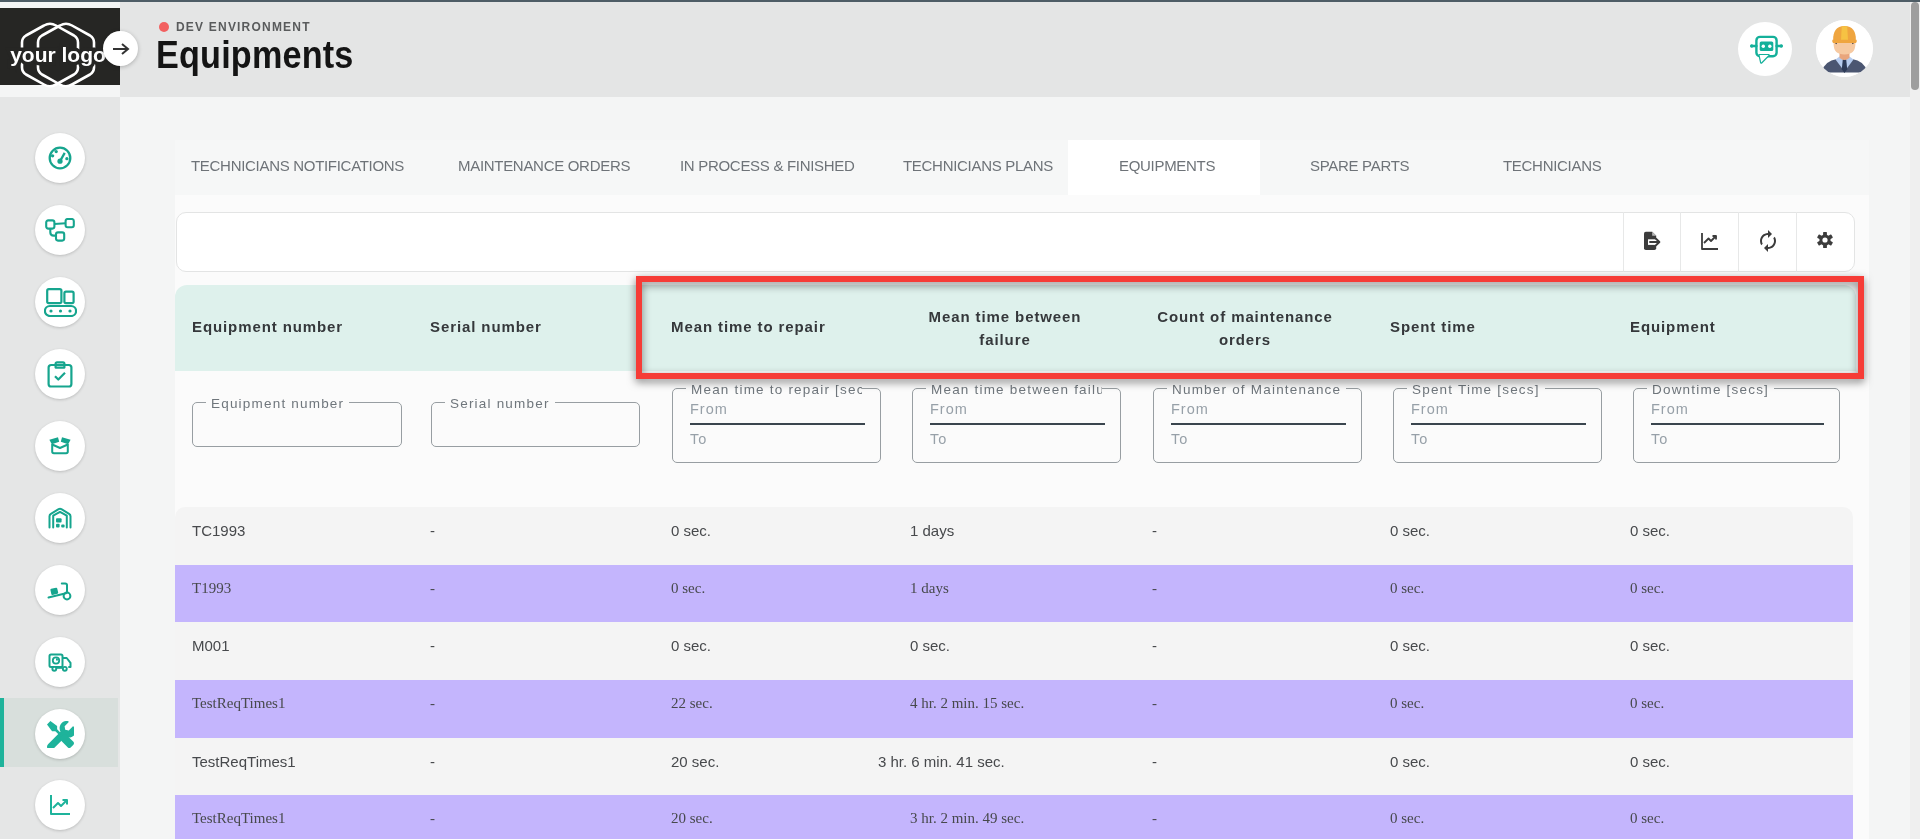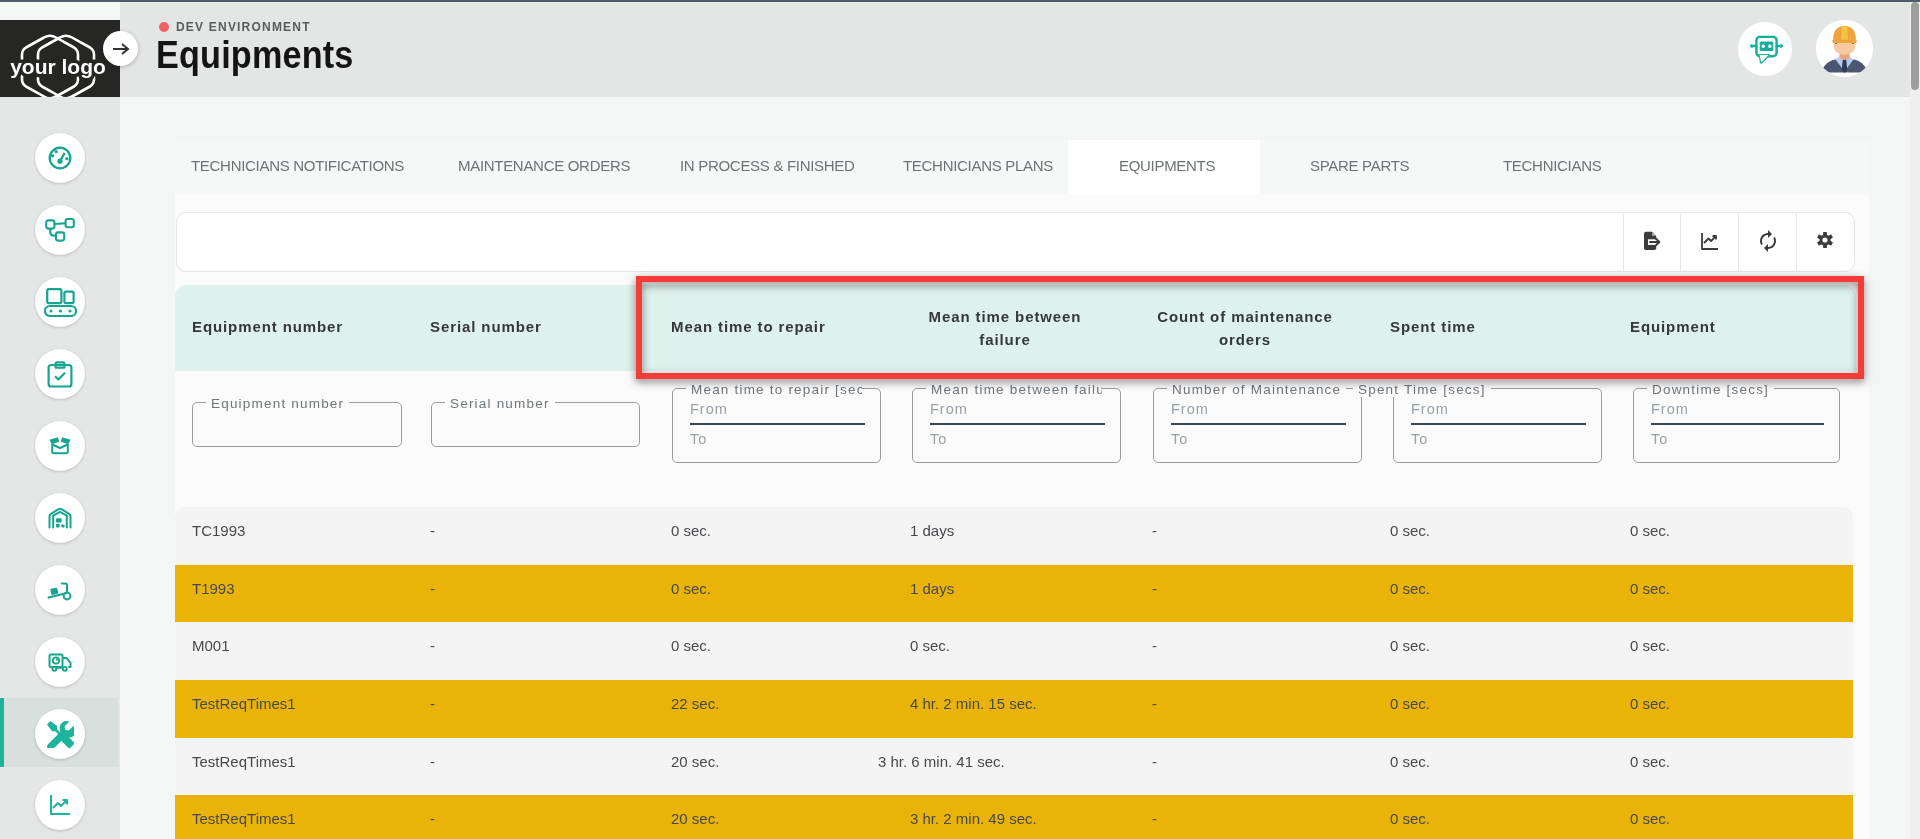--- a/index.html
+++ b/index.html
@@ -1,20 +1,20 @@
 <!DOCTYPE html>
 <html><head>
 <meta charset="utf-8">
 <style>
 * { margin:0; padding:0; box-sizing:border-box; }
 html,body { width:1920px; height:839px; overflow:hidden; background:#f4f5f5;
   font-family:"Liberation Sans", sans-serif; }
 .abs { position:absolute; }
 #topstrip { left:0; top:0; width:1920px; height:2px; background:#4e5d66; }
-#logobox { left:0; top:20px; width:120px; height:77px; background:#262624; }
+#logobox { left:0; top:8px; width:120px; height:77px; background:#262624; }
 #header { left:120px; top:2px; width:1790px; height:95px; background:#e4e5e5; }
 #sidebar { left:0; top:97px; width:120px; height:742px; background:#e5e6e6; }
 #content { left:120px; top:97px; width:1790px; height:742px; background:#f4f5f5; }
 #scroll { left:1910px; top:2px; width:10px; height:837px; background:#efefef; }
 #thumb { left:1911px; top:2px; width:8px; height:88px; background:#9e9e9e; border-radius:4px; }
 
 
 #devenv { left:176px; top:20px; font-size:12px; font-weight:bold; letter-spacing:1.2px; color:#595b5c; }
 #devdot { left:159px; top:22px; width:10px; height:10px; border-radius:50%; background:#f26060; }
 #title { left:156px; top:34px; font-size:38px; font-weight:600; letter-spacing:0.2px; color:#141414; transform:scaleX(0.9); transform-origin:left; }
@@ -54,21 +54,21 @@
 .ffield { position:absolute; border:1px solid #989ea2; border-radius:5px; background:transparent; }
 .flabel { position:absolute; font-size:13.5px; letter-spacing:1.2px; color:#6f767c; background:#fbfbfb;
   padding:0 5px; white-space:nowrap; overflow:hidden; }
 .fromto { position:absolute; font-size:14.5px; letter-spacing:1px; color:#97a0a8; }
 .uline { position:absolute; height:1.5px; background:#3a454e; }
 
 
 #rows { left:175px; top:507px; width:1678px; height:332px; overflow:hidden; border-radius:10px 10px 0 0; }
 .row { position:relative; width:100%; height:57.7px; }
 .row.odd { background:#f4f4f4; }
-.row.even { background:#eab308; }
+.row.even { background:#c4b5fd;font-family:Liberation Serif, serif; }
 .cell { position:absolute; top:calc(50% - 6px); transform:translateY(-50%); font-size:15px; letter-spacing:0px; color:#47494c; white-space:nowrap; }
 </style>
 </head>
 <body>
 <div class="abs" id="topstrip"></div>
 <div class="abs" id="header"></div>
 <div class="abs" id="logobox">
   <svg width="120" height="95" viewBox="0 0 120 95">
     <g fill="none" stroke="#fff" stroke-width="2.6" stroke-linejoin="round" stroke-linecap="round">
       <g transform="translate(50,47)">
@@ -310,21 +310,21 @@
 <div class="uline" style="left:930px; top:423px; width:175px"></div>
 <div class="fromto" style="left:930px; top:431px">To</div>
 
 <div class="ffield" style="left:1153px; top:388px; width:209px; height:75px"></div>
 <div class="flabel" style="left:1167px; top:382px; max-width:180px">Number of Maintenance</div>
 <div class="fromto" style="left:1171px; top:401px">From</div>
 <div class="uline" style="left:1171px; top:423px; width:175px"></div>
 <div class="fromto" style="left:1171px; top:431px">To</div>
 
 <div class="ffield" style="left:1393px; top:388px; width:209px; height:75px"></div>
-<div class="flabel" style="left:1353px; top:382px; max-width:180px">Spent Time [secs]</div>
+<div class="flabel" style="left:1407px; top:382px; max-width:180px">Spent Time [secs]</div>
 <div class="fromto" style="left:1411px; top:401px">From</div>
 <div class="uline" style="left:1411px; top:423px; width:175px"></div>
 <div class="fromto" style="left:1411px; top:431px">To</div>
 
 <div class="ffield" style="left:1633px; top:388px; width:207px; height:75px"></div>
 <div class="flabel" style="left:1647px; top:382px; max-width:178px">Downtime [secs]</div>
 <div class="fromto" style="left:1651px; top:401px">From</div>
 <div class="uline" style="left:1651px; top:423px; width:173px"></div>
 <div class="fromto" style="left:1651px; top:431px">To</div>
 

